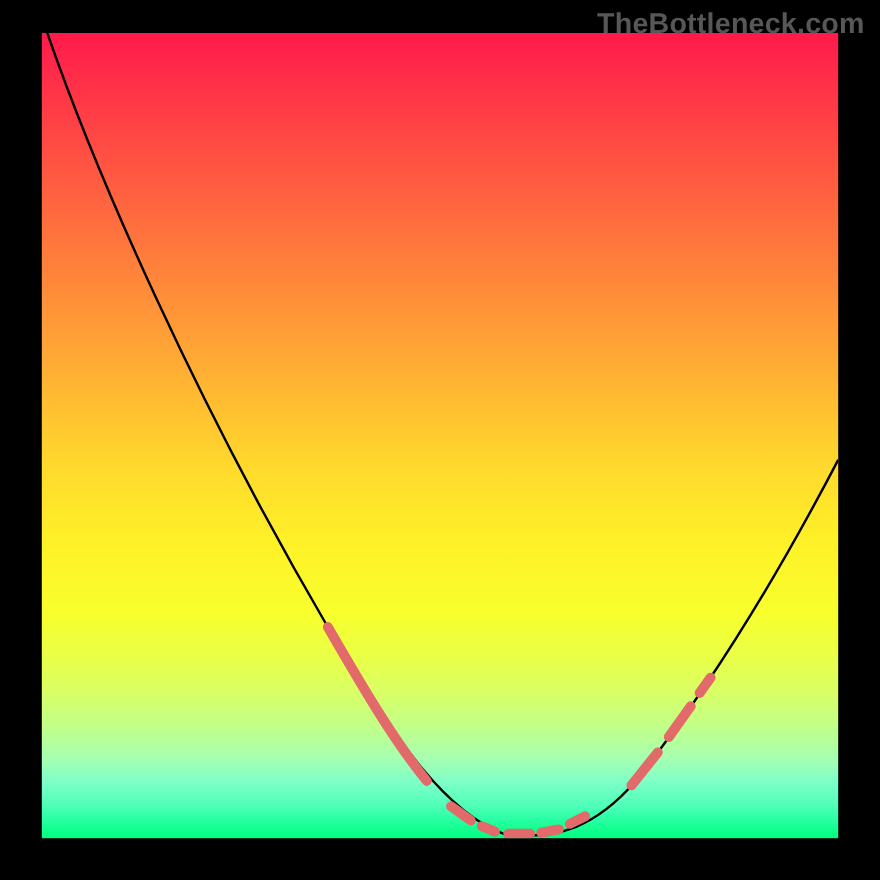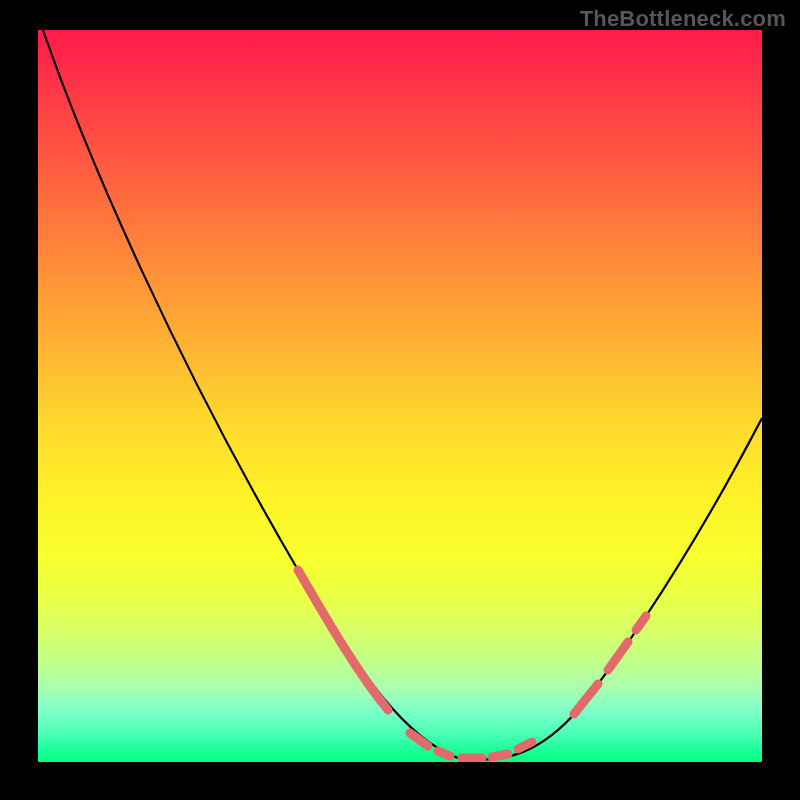--- a/index.html
+++ b/index.html
@@ -34,21 +34,21 @@
       #4effb8 96%,
       #22ff9e 98%,
       #00ff7f 100%
     );
   }
   .watermark {
     position: absolute;
     top: 6px;
     right: 14px;
     font-family: Arial, Helvetica, sans-serif;
-    font-size: 22px;
+    font-size: 26px;
     font-weight: 600;
     color: #575757;
     letter-spacing: 0.2px;
   }
   svg.curve {
     position: absolute;
     left: 0;
     top: 0;
     width: 724px;
     height: 732px;

